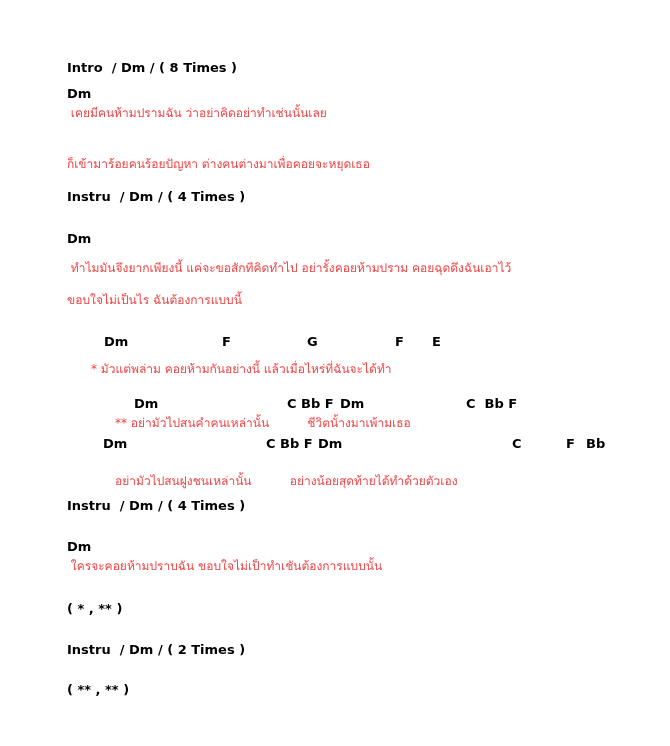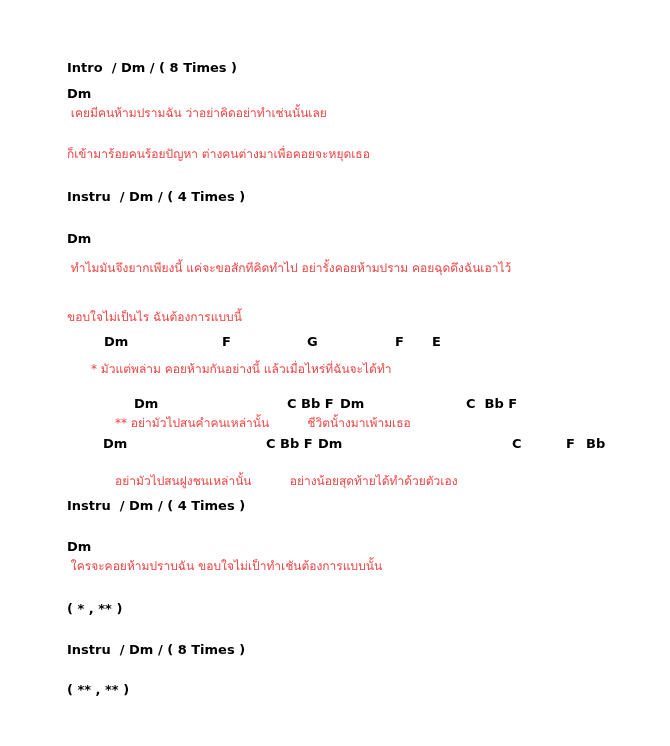--- a/index.html
+++ b/index.html
@@ -13,28 +13,28 @@
   </style>
 </head>
 <body>
 
 <div>
   <div class="line bold" style="left:67px; top:60px;">Intro  / Dm / ( 8 Times )</div>
 
   <div class="line bold" style="left:67px; top:86px;">Dm</div>
   <div class="line lyric" style="left:67px; top:105px;"> เคยมีคนห้ามปรามฉัน ว่าอย่าคิดอย่าทำเช่นนั้นเลย</div>
 
-  <div class="line lyric" style="left:67px; top:146px;">ก็เข้ามาร้อยคนร้อยปัญหา ต่างคนต่างมาเพื่อคอยจะหยุดเธอ</div>
+  <div class="line lyric" style="left:67px; top:156px;">ก็เข้ามาร้อยคนร้อยปัญหา ต่างคนต่างมาเพื่อคอยจะหยุดเธอ</div>
 
   <div class="line bold" style="left:67px; top:189px;">Instru  / Dm / ( 4 Times )</div>
 
   <div class="line bold" style="left:67px; top:231px;">Dm</div>
   <div class="line lyric" style="left:67px; top:260px;"> ทำไมมันจึงยากเพียงนี้ แค่จะขอสักทีคิดทำไป อย่ารั้งคอยห้ามปราม คอยฉุดดึงฉันเอาไว้</div>
 
-  <div class="line lyric" style="left:67px; top:309px;">ขอบใจไม่เป็นไร ฉันต้องการแบบนี้</div>
+  <div class="line lyric" style="left:67px; top:292px;">ขอบใจไม่เป็นไร ฉันต้องการแบบนี้</div>
 
   <div>
     <span class="chord" style="left:104px; top:334px;">Dm</span>
     <span class="chord" style="left:222px; top:334px;">F</span>
     <span class="chord" style="left:307px; top:334px;">G</span>
     <span class="chord" style="left:395px; top:334px;">F</span>
     <span class="chord" style="left:432px; top:334px;">E</span>
   </div>
   <div class="line lyric" style="left:91px; top:361px;">* มัวแต่พล่าม คอยห้ามกันอย่างนี้ แล้วเมื่อไหร่ที่ฉันจะได้ทำ</div>
 
@@ -56,16 +56,16 @@
   </div>
   <div class="line lyric" style="left:115px; top:456px;margin-top:17px;">อย่ามัวไปสนฝูงชนเหล่านั้น          อย่างน้อยสุดท้ายได้ทำด้วยตัวเอง</div>
 
   <div class="line bold" style="left:67px; top:498px;">Instru  / Dm / ( 4 Times )</div>
 
   <div class="line bold" style="left:67px; top:539px;">Dm</div>
   <div class="line lyric" style="left:67px; top:558px;"> ใครจะคอยห้ามปราบฉัน ขอบใจไม่เป็าทำเชันต้องการแบบนั้น</div>
 
   <div class="line bold" style="left:67px; top:601px;">( * , ** )</div>
 
-  <div class="line bold" style="left:67px; top:642px;">Instru  / Dm / ( 8 Times )</div>
+  <div class="line bold" style="left:67px; top:642px;">Instru  / Dm / ( 2 Times )</div>
 
   <div class="line bold" style="left:67px; top:682px;">( ** , ** )</div>
 </div>
 
 </body></html>

